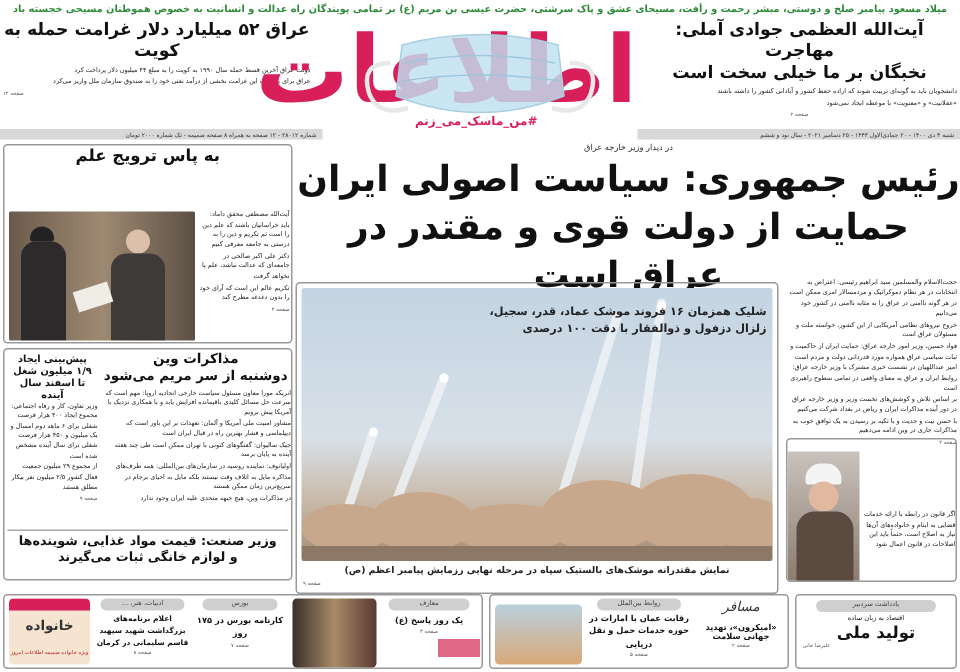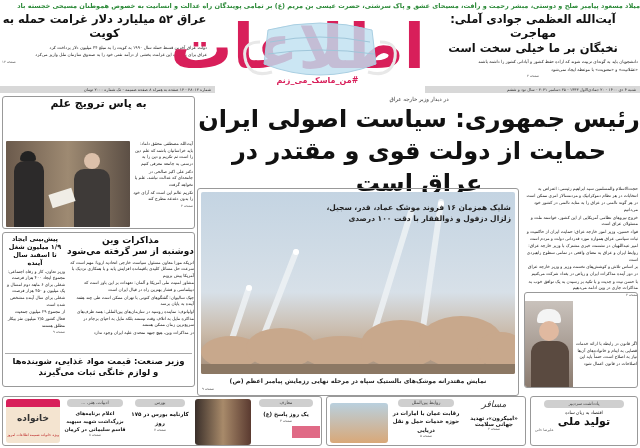--- a/index.html
+++ b/index.html
@@ -10,21 +10,21 @@
 .hl{font-weight:bold;text-align:center;line-height:1.25}
 .dateline{background:#d8d8d8;height:7px;font-size:4px;color:#333;line-height:7px;padding:0 4px;white-space:nowrap;overflow:hidden}
 .box{border:1px solid #999;border-radius:3px}
 .pill{background:#cfcfcf;border-radius:5px;font-size:4.5px;color:#444;text-align:center;height:8px;line-height:8px;margin:0 auto}
 .pageref{font-size:3.5px;color:#555}
 .bullets p{font-size:4.3px;line-height:1.55;color:#222;margin-bottom:1px}
 </style>
 </head>
 <body>
 
-<div class="abs tagline" style="left:0;top:2px;width:640px;text-align:right">میلاد مسعود پیامبر صلح و دوستی، مبشر رحمت و رأفت، مسیحای عشق و پاک سرشتی، حضرت عیسی بن مریم (ع) بر تمامی پویندگان راه عدالت و انسانیت به خصوص هموطنان مسیحی خجسته باد</div>
+<div class="abs tagline" style="left:0;top:2px;width:640px;text-align:center">میلاد مسعود پیامبر صلح و دوستی، مبشر رحمت و رأفت، مسیحای عشق و پاک سرشتی، حضرت عیسی بن مریم (ع) بر تمامی پویندگان راه عدالت و انسانیت به خصوص هموطنان مسیحی خجسته باد</div>
 
 <div class="abs" style="left:2px;top:12px;width:205px">
   <div class="hl" style="font-size:11.5px">عراق ۵۲ میلیارد دلار غرامت حمله به کویت</div>
   <div class="bullets" style="margin-top:4px">
     <p>دولت عراق آخرین قسط حمله سال ۱۹۹۰ به کویت را به مبلغ ۴۴ میلیون دلار پرداخت کرد</p>
     <p>عراق برای پرداخت این غرامت بخشی از درآمد نفتی خود را به صندوق سازمان ملل واریز می‌کرد</p>
   </div>
   <div class="pageref" style="text-align:left">صفحه ۱۲</div>
 </div>
 
@@ -128,21 +128,21 @@
     <p>آیت‌الله مصطفی محقق داماد: باید خراسانیان باشند که علم دین را است ثم تکریم و دین را به درستی به جامعه معرفی کنیم</p>
     <p>دکتر علی اکبر صالحی در جامعه‌ای که عدالت نباشد، علم پا نخواهد گرفت</p>
     <p>تکریم عالم این است که آرای خود را بدون دغدغه مطرح کند</p>
     <div class="pageref">صفحه ۲</div>
   </div>
 </div>
 
 <div class="abs box" style="left:2px;top:232px;width:193px;height:155px">
   <div class="abs" style="left:64px;top:2px;width:127px">
     <div class="hl" style="font-size:9px">مذاکرات وین</div>
-    <div class="hl" style="font-size:9px">دوشنبه از سر گرفته می‌شود</div>
+    <div class="hl" style="font-size:9px">دوشنبه از سر مریم می‌شود</div>
     <div class="bullets" style="margin-top:2px">
       <p>انریکه مورا معاون مسئول سیاست خارجی اتحادیه اروپا: مهم است که سرعت حل مسائل کلیدی باقیمانده افزایش یابد و با همکاری نزدیک با آمریکا پیش برویم</p>
       <p>مشاور امنیت ملی آمریکا و آلمان: تعهدات بر این باور است که دیپلماسی و فشار بهترین راه در قبال ایران است</p>
       <p>جیک سالیوان: گفتگوهای کنونی با تهران ممکن است طی چند هفته آینده به پایان برسد</p>
       <p>اولیانوف: نماینده روسیه در سازمان‌های بین‌المللی: همه طرف‌های مذاکره مایل به اتلاف وقت نیستند بلکه مایل به احیای برجام در سریع‌ترین زمان ممکن هستند</p>
       <p>در مذاکرات وین، هیچ جبهه متحدی علیه ایران وجود ندارد</p>
     </div>
   </div>
   <div class="abs" style="left:2px;top:2px;width:60px;border-left:none">
     <div class="hl" style="font-size:6.5px">پیش‌بینی ایجاد</div>

